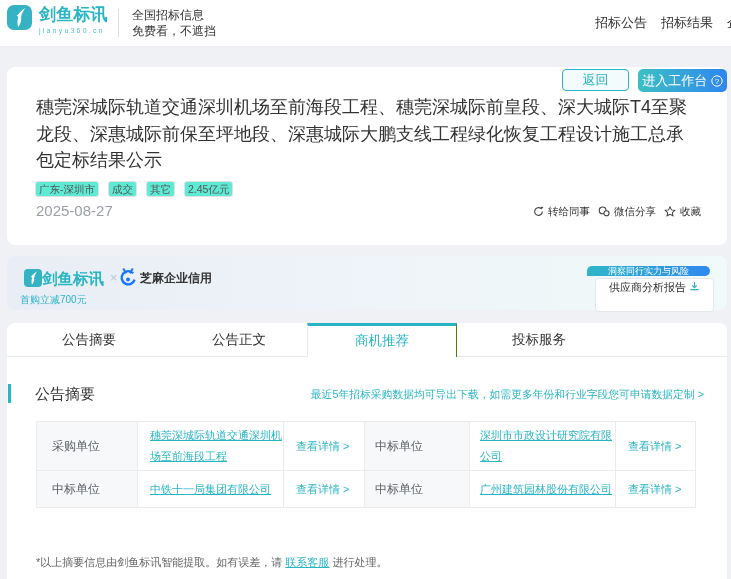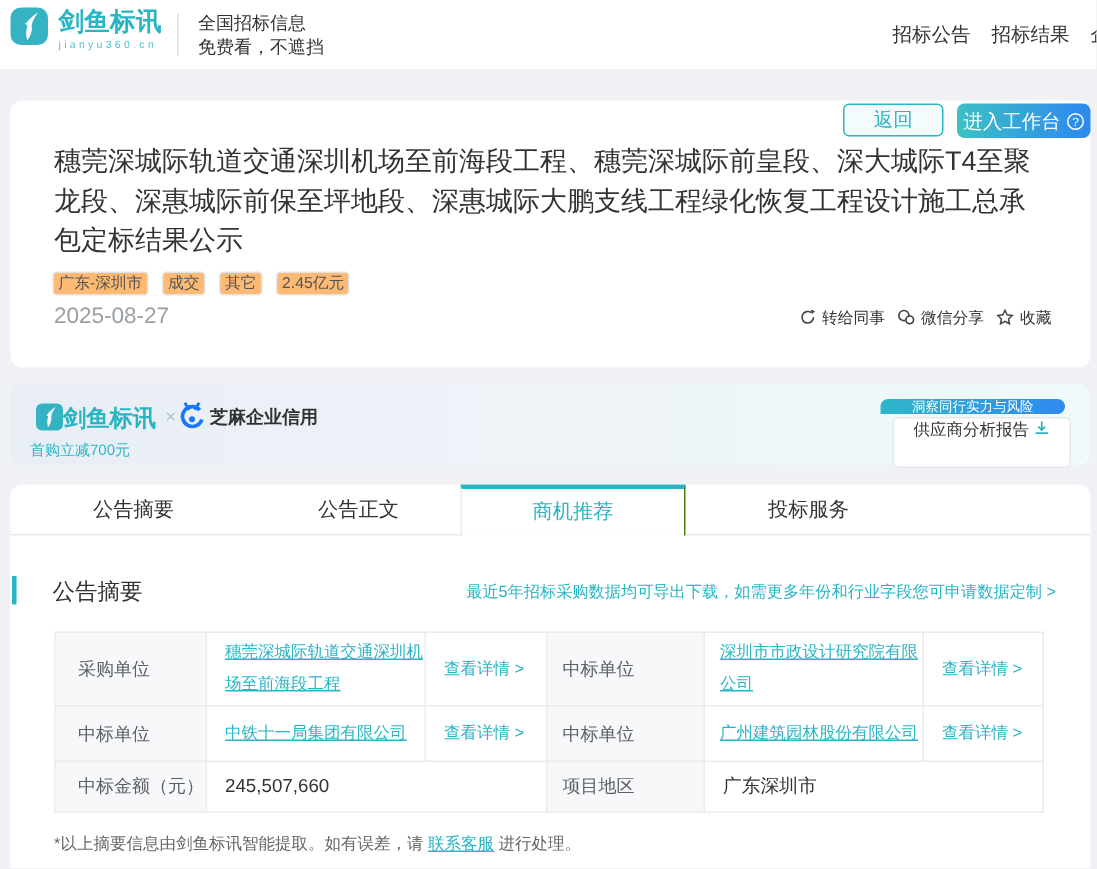--- a/index.html
+++ b/index.html
@@ -20,21 +20,21 @@
   
   .card1 { position:absolute; left:7px; top:67px; width:720px; height:178px; background:#fff; border-radius:8px; }
   .btns { position:absolute; right:0px; top:2px; }
   .btn-back { display:inline-block; width:67px; height:22px; line-height:20px; text-align:center;
       border:1px solid #2ab5c5; color:#2ab5c5; background:#f3fbfc; border-radius:4px; font-size:13px; vertical-align:top; }
   .btn-work { display:inline-block; width:89px; height:23px; line-height:23px; text-align:center; margin-left:9px;
       background:linear-gradient(90deg,#3cc0c4,#2e87f0); color:#fff; border-radius:5px; font-size:13px; vertical-align:top; }
   .title { position:absolute; left:29px; top:27px; width:690px; font-size:18px; line-height:26.5px; color:#333; }
   .tags { position:absolute; left:28px; top:112px; }
   .tag { display:inline-block; height:16px; line-height:15px; padding:0 3px; border:1px solid #e2e2e2;
-      border-radius:3px; font-size:10.5px; color:#555; background:#fdba74; margin-right:9px; }
+      border-radius:3px; font-size:10.5px; color:#555; background:#5eead4; margin-right:9px; }
   .date { position:absolute; left:29px; top:136px; font-size:15px; line-height:15px; color:#9aa0a6; }
   .acts { position:absolute; right:26px; top:138px; font-size:0; color:#333; }
   .acts span.it { margin-left:8px; font-size:10.5px; }
   .acts svg { vertical-align:-1.5px; margin-right:4px; }
 
   
   .card2 { position:absolute; left:7px; top:256px; width:720px; height:54px; border-radius:8px;
       background:linear-gradient(90deg,#e9eef6 0%,#eef4f8 55%,#f0fafa 100%); }
   .p-logo { position:absolute; left:17px; top:13px; width:18px; height:18px; border-radius:4px; background:#35b3c3; }
   .p-brand { position:absolute; left:35px; top:13px; font-size:15.5px; font-weight:bold; color:#2ab5c5; letter-spacing:0; }
@@ -168,22 +168,16 @@
     <td class="more">查看详情 &gt;</td>
   </tr>
   <tr style="height:37px;">
     <td class="lb">中标单位</td>
     <td><a href="#">中铁十一局集团有限公司</a></td>
     <td class="more">查看详情 &gt;</td>
     <td class="lb lb2">中标单位</td>
     <td class="c2"><a href="#">广州建筑园林股份有限公司</a></td>
     <td class="more">查看详情 &gt;</td>
   </tr>
-  <tr style="height:34px;">
-    <td class="lb">中标金额（元）</td>
-    <td class="val" colspan="2">245,507,660</td>
-    <td class="lb lb2">项目地区</td>
-    <td class="val" colspan="2">广东深圳市</td>
-  </tr>
 </tbody>
   </table>
 
 <div class="note">*以上摘要信息由剑鱼标讯智能提取。如有误差，请 <a href="#">联系客服</a> 进行处理。</div>
 
 </body></html>

